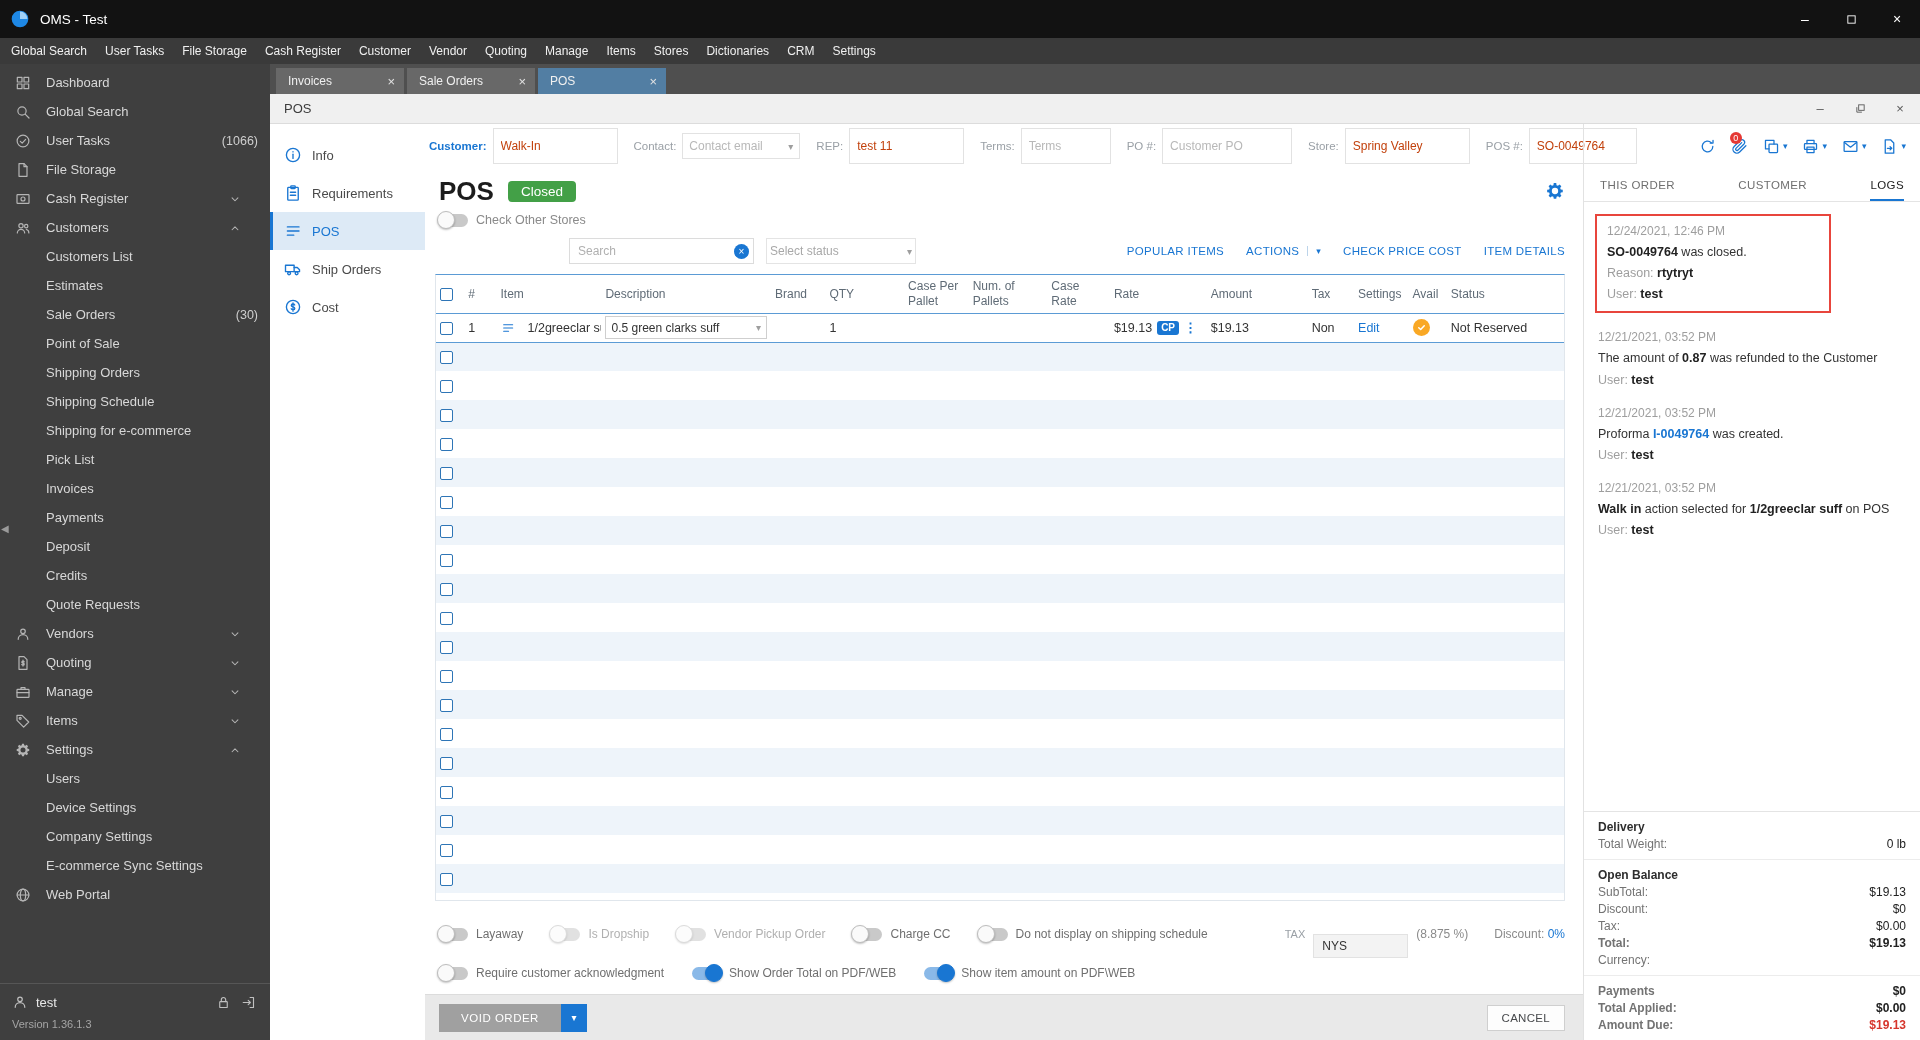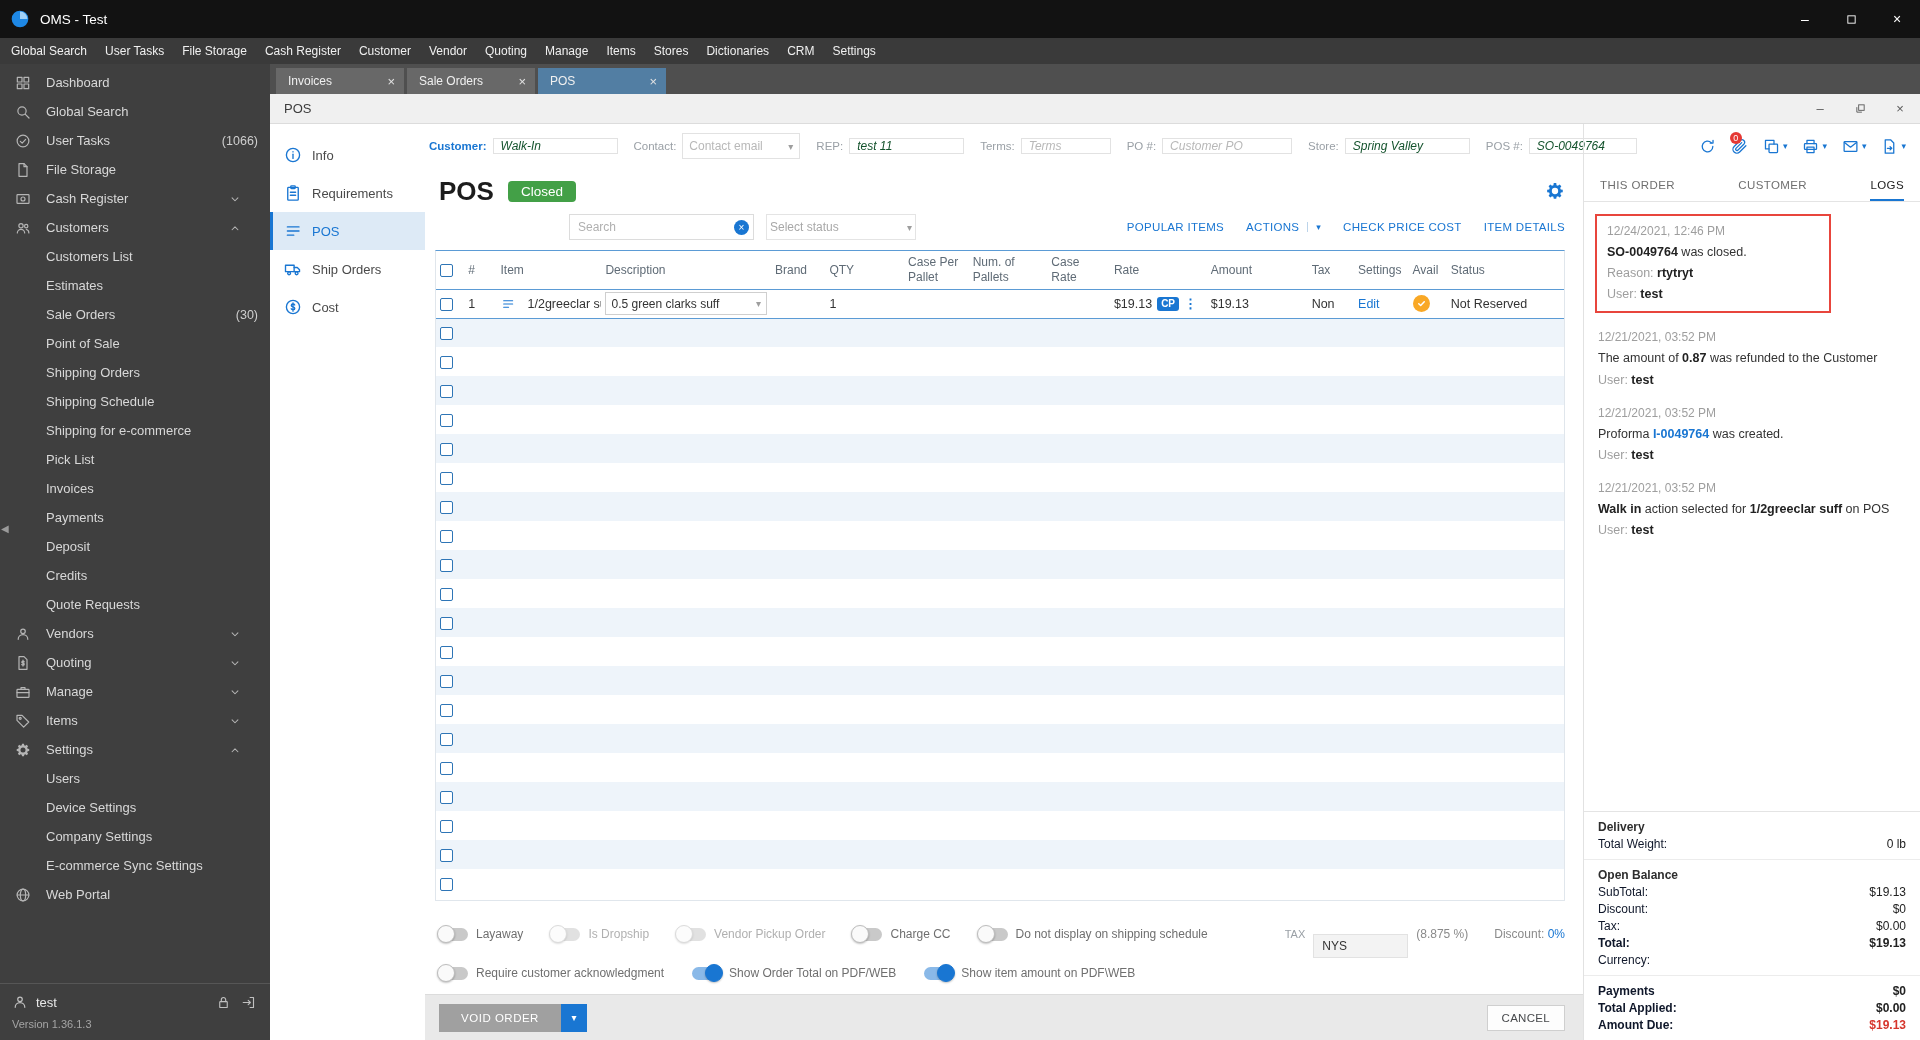--- a/index.html
+++ b/index.html
@@ -52,21 +52,21 @@
   .subnav-item .icon { color:#1976d2; display:flex; }
   .subnav-item.active { background:#ddeaf6; color:#1976d2; }
   .subnav-item.active::before { content:""; position:absolute; left:0; top:0; bottom:0; width:3px; background:#1976d2; }
 
   
   .center { flex:1; display:flex; flex-direction:column; min-width:0; }
   .form-row { height:44px; display:flex; align-items:center; gap:16px; padding-left:4px; flex-shrink:0; }
   .field { display:flex; align-items:center; gap:6px; }
   .field label { font-size:11.5px; color:#9aa0a6; white-space:nowrap; }
   .field.accent label { color:#1976d2; font-weight:bold; }
-  .field-input { height:16px; border:1px solid #e2e2e2; padding:0 7px; font-size:12px; color:#14532d; font-family:"Liberation Sans",sans-serif;font-style:italic; }
+  .field-input { height:36px; border:1px solid #e2e2e2; padding:0 7px; font-size:12px; color:#c2410c; font-family:"Liberation Sans",sans-serif; }
   .field-input::placeholder { color:#b8b8b8; }
   .select-box { height:26px; border:1px solid #e2e2e2; padding:0 6px; display:flex; align-items:center; justify-content:space-between; font-size:12px; }
   .select-box .ph { color:#b8b8b8; }
   .select-box .caret { color:#9e9e9e; font-size:10px; }
 
   .heading-row { display:flex; align-items:center; padding:4px 18px 2px 14px; flex-shrink:0; height:44px; }
   .pos-heading { font-size:26px; font-weight:bold; color:#1c1c1c; }
   .status-badge { margin-left:14px; background:#43a047; color:#fff; font-size:13.5px; padding:3px 13px; border-radius:4px; }
   .gear { color:#1976d2; display:flex; }
 
@@ -147,21 +147,21 @@
   .log-line + .log-line { margin-top:3px; }
   .p-n { color:#333; }
   .p-b { color:#222; font-weight:bold; }
   .p-l { color:#9e9e9e; }
   .p-a { color:#1976d2; font-weight:bold; }
   .rp-summary { border-top:1px solid #e4e4e4; flex-shrink:0; font-size:12px; }
   .sum-group { padding:7px 14px 6px; border-bottom:1px solid #ececec; }
   .sum-group:last-child { border-bottom:none; }
   .sum-header { font-weight:bold; color:#2e2e2e; line-height:17px; }
   .sum-row { display:flex; justify-content:space-between; line-height:17px; }
-  .sum-label { color:#0f172a; }
+  .sum-label { color:#737373; }
   .sum-value { color:#222; }
   .sum-row.bold .sum-label, .sum-row.bold .sum-value { font-weight:bold; }
   .sum-row.red .sum-value { color:#d6352c; }
   .icon svg { display:block; }
 </style>
 </head>
 <body>
 
 <div class="app">
 
@@ -559,20 +559,24 @@
             <span class="pos-heading">POS</span>
             <span class="status-badge">Closed</span>
             <span class="spacer"></span>
             <span class="gear">
                 <svg viewBox="0 0 24 24" width="20" height="20" fill="currentColor">
                   <path fill-rule="evenodd" d="M12 8.2a3.8 3.8 0 100 7.6 3.8 3.8 0 000-7.6zm9.3 5.3v-3l-2.4-.4a7 7 0 00-.7-1.7l1.4-2-2.1-2.1-2 1.4a7 7 0 00-1.7-.7l-.3-2.5h-3l-.4 2.5a7 7 0 00-1.7.7l-2-1.4-2.1 2.1 1.4 2a7 7 0 00-.7 1.7l-2.4.4v3l2.4.4c.2.6.4 1.2.7 1.7l-1.4 2 2.1 2.1 2-1.4c.5.3 1.1.5 1.7.7l.4 2.4h3l.4-2.4a7 7 0 001.7-.7l2 1.4 2.1-2.1-1.4-2c.3-.5.5-1.1.7-1.7z"></path>
                 </svg>
               </span>
           </div>
 
+          <div class="cos-row">
+            <span class="toggle"></span>
+            <span class="cos-label">Check Other Stores</span>
+          </div>
 
           <div class="controls-row">
             <div class="search-box">
               <input placeholder="Search" style="">
               <span class="search-clear">×</span>
             </div>
             <div class="status-select">
               <span class="ph">Select status</span>
               <span class="caret">▾</span>
             </div>

